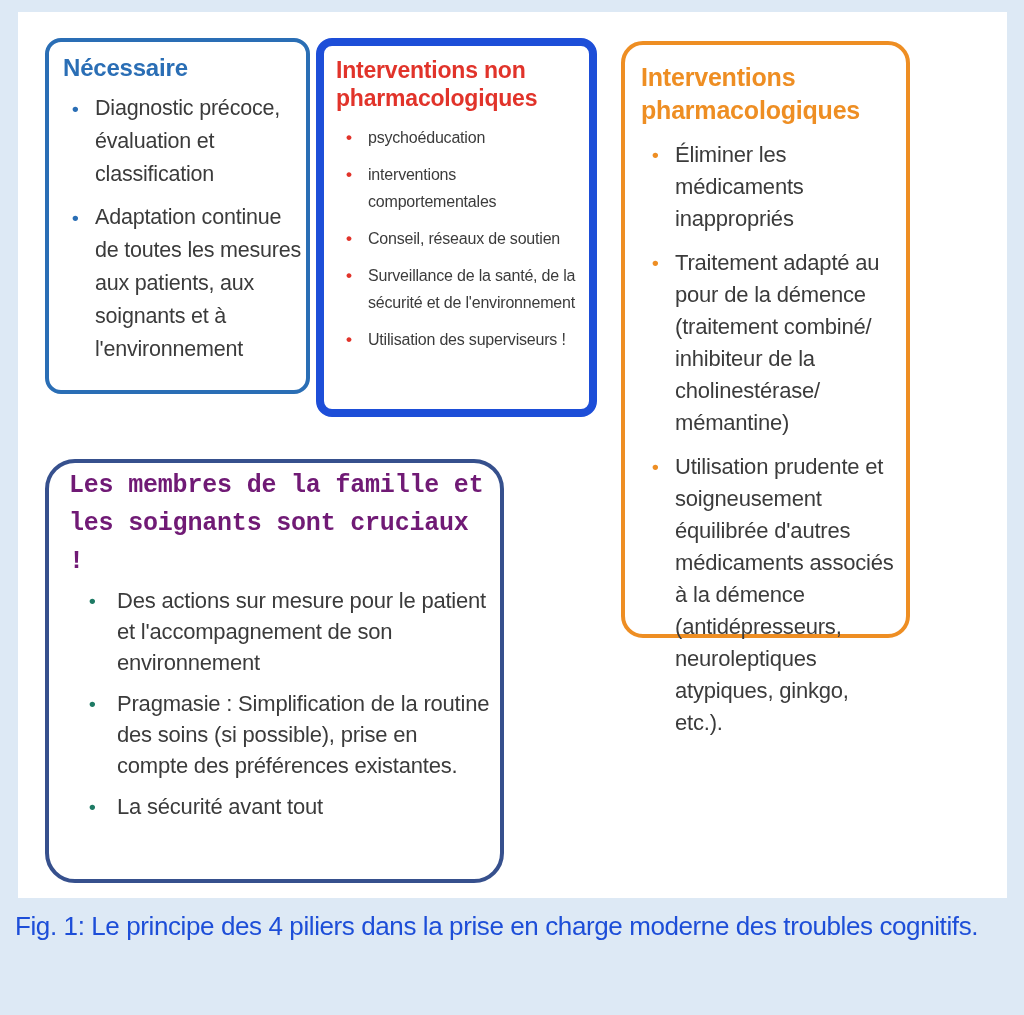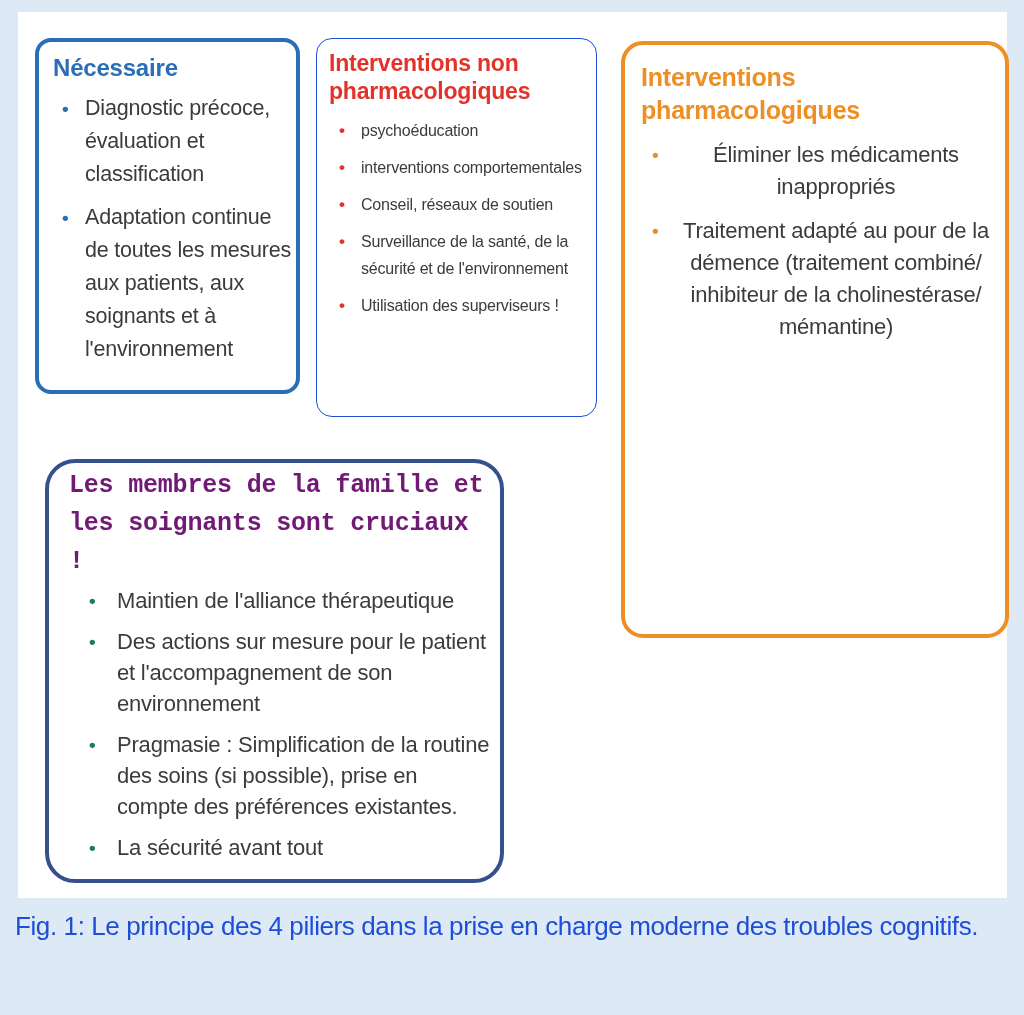--- a/index.html
+++ b/index.html
@@ -42,21 +42,21 @@
     letter-spacing: -0.2px;
   }
   ul.items li::before {
     content: "\2022";
     position: absolute;
     font-weight: bold;
   }
 
   
   .box1 {
-    left: 17px; top: 26px;
+    left: 27px; top: 26px;
     width: 265px; height: 356px;
     border: 4px solid #2a6eb5;
     border-radius: 16px;
     padding: 10px 4px 12px 10px;
   }
   .box1 .box-title {
     color: #2a6eb5;
     font-size: 24px;
     margin: 2px 0 10px 4px;
   }
@@ -65,58 +65,57 @@
     line-height: 33px;
     padding-left: 36px;
     margin-bottom: 10px;
   }
   .box1 li::before { color: #2a6eb5; left: 13px; font-size: 19px; }
 
   
   .box2 {
     left: 298px; top: 26px;
     width: 281px; height: 379px;
-    border: 1px solid #1d4ed8;
+    border: 8px solid #1d4ed8;
     border-radius: 16px;
     padding: 8px 2px 0 10px;
   }
   .box2 .box-title {
     color: #e1332a;
     font-size: 23px;
     line-height: 28px;
     margin: 2px 0 12px 2px;
   }
   .box2 li {
     font-size: 16px;
     line-height: 27px;
     padding-left: 34px;
     margin-bottom: 10px;
   }
   .box2 li::before { color: #e1332a; left: 12px; font-size: 17px; }
 
   
   .box3 {
     left: 603px; top: 29px;
-    width: 388px; height: 597px;
+    width: 289px; height: 597px;
     border: 4px solid #ee8e23;
     border-radius: 22px;
     padding: 12px 8px 0 14px;
   }
   .box3 .box-title {
     color: #ee8e23;
     font-size: 25px;
     line-height: 33px;
     margin: 4px 0 12px 2px;
   }
   .box3 li {
     font-size: 22px;
     line-height: 32px;
     padding-left: 36px;
     margin-bottom: 12px;
-    text-align: center;
   }
   .box3 li::before { color: #ee8e23; left: 13px; font-size: 19px; }
 
   
   .box4 {
     left: 27px; top: 447px;
     width: 459px; height: 424px;
     border: 4px solid #36508d;
     border-radius: 30px;
     padding: 4px 8px 0 18px;
@@ -169,27 +168,27 @@
       <li>Surveillance de la santé, de la sécurité et de l'environnement</li>
       <li>Utilisation des superviseurs !</li>
     </ul>
   </div>
 
   <div class="box box3">
     <div class="box-title">Interventions pharmacologiques</div>
     <ul class="items">
       <li>Éliminer les médicaments inappropriés</li>
       <li>Traitement adapté au pour de la démence (traitement combiné/ inhibiteur de la cholinestérase/ mémantine)</li>
+      <li>Utilisation prudente et soigneusement équilibrée d'autres médicaments associés à la démence (antidépresseurs, neuroleptiques atypiques, ginkgo, etc.).</li>
     </ul>
   </div>
 
   <div class="box box4">
     <div class="box-title">Les membres de la famille et les soignants sont cruciaux !</div>
     <ul class="items">
-      <li>Maintien de l'alliance thérapeutique</li>
       <li>Des actions sur mesure pour le patient et l'accompagnement de son environnement</li>
       <li>Pragmasie : Simplification de la routine des soins (si possible), prise en compte des préférences existantes.</li>
       <li>La sécurité avant tout</li>
     </ul>
   </div>
 
 </div>
 
 <div class="caption">Fig. 1: Le principe des 4 piliers dans la prise en charge moderne des troubles cognitifs.</div>
 

